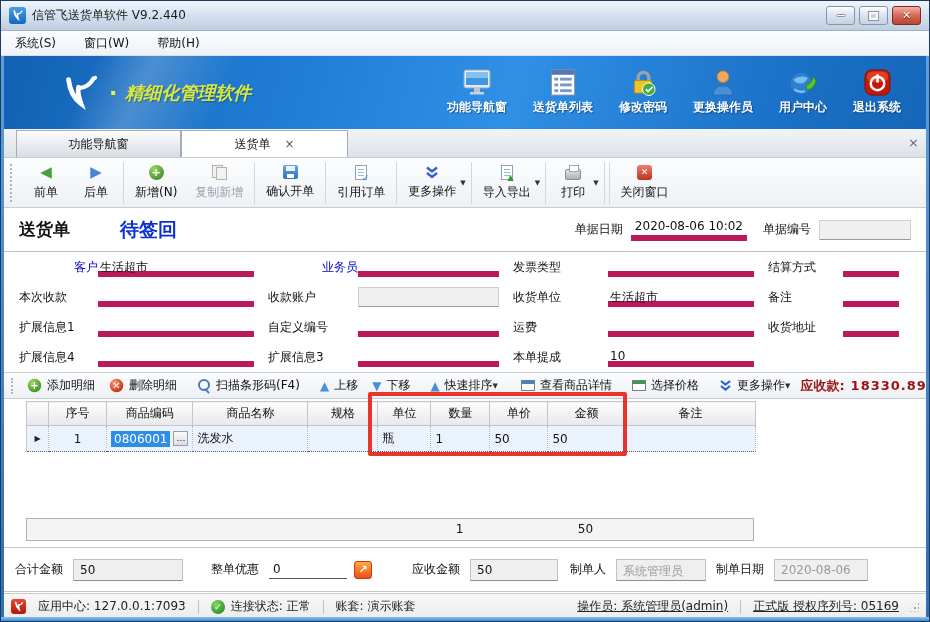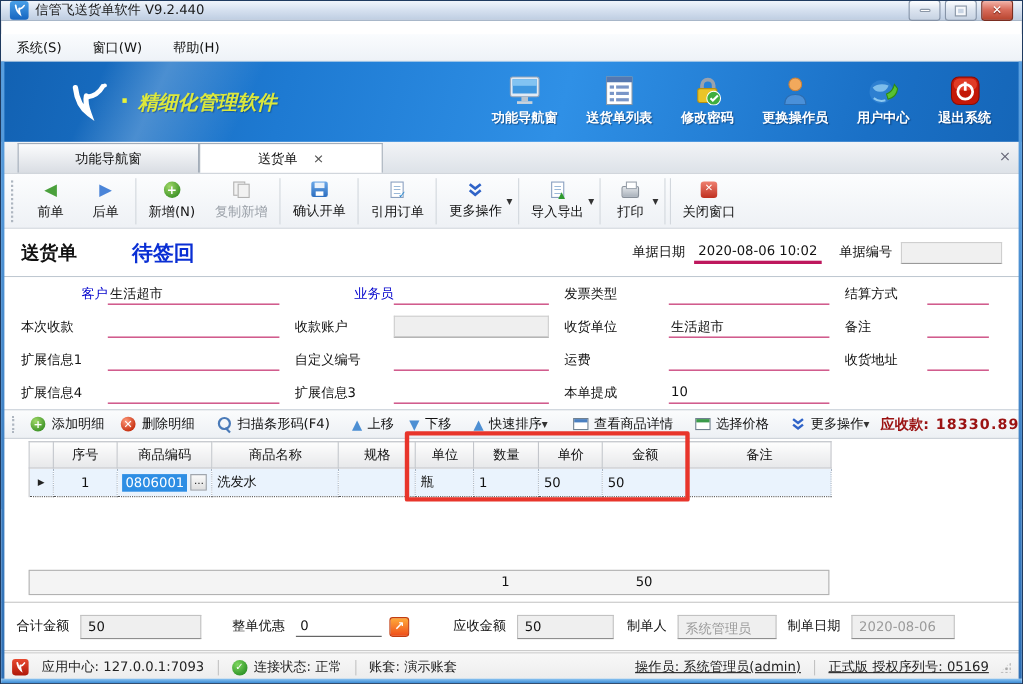--- a/index.html
+++ b/index.html
@@ -1,21 +1,21 @@
 <!DOCTYPE html>
 <html><head>
 <meta charset="utf-8">
 <style>
   * { box-sizing: border-box; margin: 0; padding: 0; }
   body { font-family: "DejaVu Sans", "Liberation Sans", sans-serif; background: #fff; }
   .window { position: relative; width: 930px; height: 622px; background: #fff; overflow: hidden;
             border: 1px solid #1f3a5f; font-size: 12px; color: #111; }
 
   
-  .titlebar { position: absolute; top: 0; left: 0; right: 0; height: 18px;
+  .titlebar { position: absolute; top: 0; left: 0; right: 0; height: 30px;
     background: linear-gradient(#f0f5fb, #d5e0ef 50%, #bfcee2);
     display: flex; align-items: center; padding: 0 8px; border-bottom: 1px solid #9fb0c4; }
   .applogo { width: 17px; height: 17px; border-radius: 3px; background: linear-gradient(#4aa0e8,#1565c0);
     display: flex; align-items: center; justify-content: center; margin-right: 6px; }
   .applogo.red { background: linear-gradient(#e84a30,#b01808); }
   .titletext { font-size: 12px; color: #1a1a1a; }
   .wincontrols { margin-left: auto; display: flex; gap: 4px; }
   .winbtn { width: 29px; height: 19px; border: 1px solid #8694a8; border-radius: 3px;
     background: linear-gradient(#fdfeff, #dde5f0 45%, #c6d2e2); display: flex; align-items: center; justify-content: center; }
   .winbtn.close { background: linear-gradient(#f2b3a8, #d96d5c 45%, #b8452f); border-color: #7a2d20; }
@@ -98,30 +98,30 @@
   .i-tbl::before { content: ""; position: absolute; top: 0; left: 0; right: 0; height: 3px; background: #4a7fc0; }
   .i-tbl.green::before { background: #3a9a4a; }
 
   
   .docheader { position: absolute; top: 207px; left: 0; right: 0; height: 44px; background: #fff;
     border-bottom: 1px solid #b9c2cc; display: flex; align-items: center; padding: 0 18px; }
   .doctitle { font-size: 17px; font-weight: bold; }
   .docstatus { color: #0a2fd4; font-weight: bold; font-size: 19px; margin-left: 50px; }
   .dright { margin-left: auto; display: flex; align-items: center; }
   .dlabel { margin-right: 8px; }
-  .dateval { min-width: 116px; border-bottom: 3px solid #be185d; padding: 1px 4px 2px; margin-right: 16px; }
+  .dateval { min-width: 116px; border-bottom: 6px solid #be185d; padding: 1px 4px 2px; margin-right: 16px; }
   .graybox { width: 92px; height: 20px; background: #f0f0f0; border: 1px solid #cfcfcf; border-bottom-color: #9a9a9a; padding: 2px 5px; color: #8f8f8f; }
 
   
   .form { position: absolute; top: 251px; left: 0; right: 0; height: 120px; background: #fff;
     display: grid; grid-template-columns: 79px 170px 90px 155px 95px 160px 75px 1fr;
     grid-auto-rows: 30px; align-items: center; padding: 0 16px 0 18px; }
   .flabel { font-size: 12px; color: #111; }
   .flabel.blue { color: #0000cc; text-align: right; }
-  .ffield { height: 19px; border-bottom: 1px solid #be185d; margin-right: 14px; padding: 1px 2px; cursor: text; }
+  .ffield { height: 19px; border-bottom: 6px solid #be185d; margin-right: 14px; padding: 1px 2px; cursor: text; }
   .ffield.boxed { background: #efefef; border: 1px solid #cfcfcf; border-bottom-color: #9a9a9a; height: 20px; }
   .ffield.novisible { visibility: hidden; }
 
   
   .gridbar { position: absolute; top: 371px; left: 0; right: 0; height: 27px;
     background: linear-gradient(#fbfcfd, #edf0f4); border-top: 1px solid #c8cfd8; border-bottom: 1px solid #c4cad2;
     display: flex; align-items: center; padding-left: 6px; }
   .gridbar .grip { height: 16px; margin: 0 7px 0 4px; }
   .gbtn { display: flex; align-items: center; gap: 5px; padding: 0 7px; cursor: pointer; white-space: nowrap; }
   .gsep { width: 1px; height: 16px; background: #cdd2d8; margin: 0 3px; }

